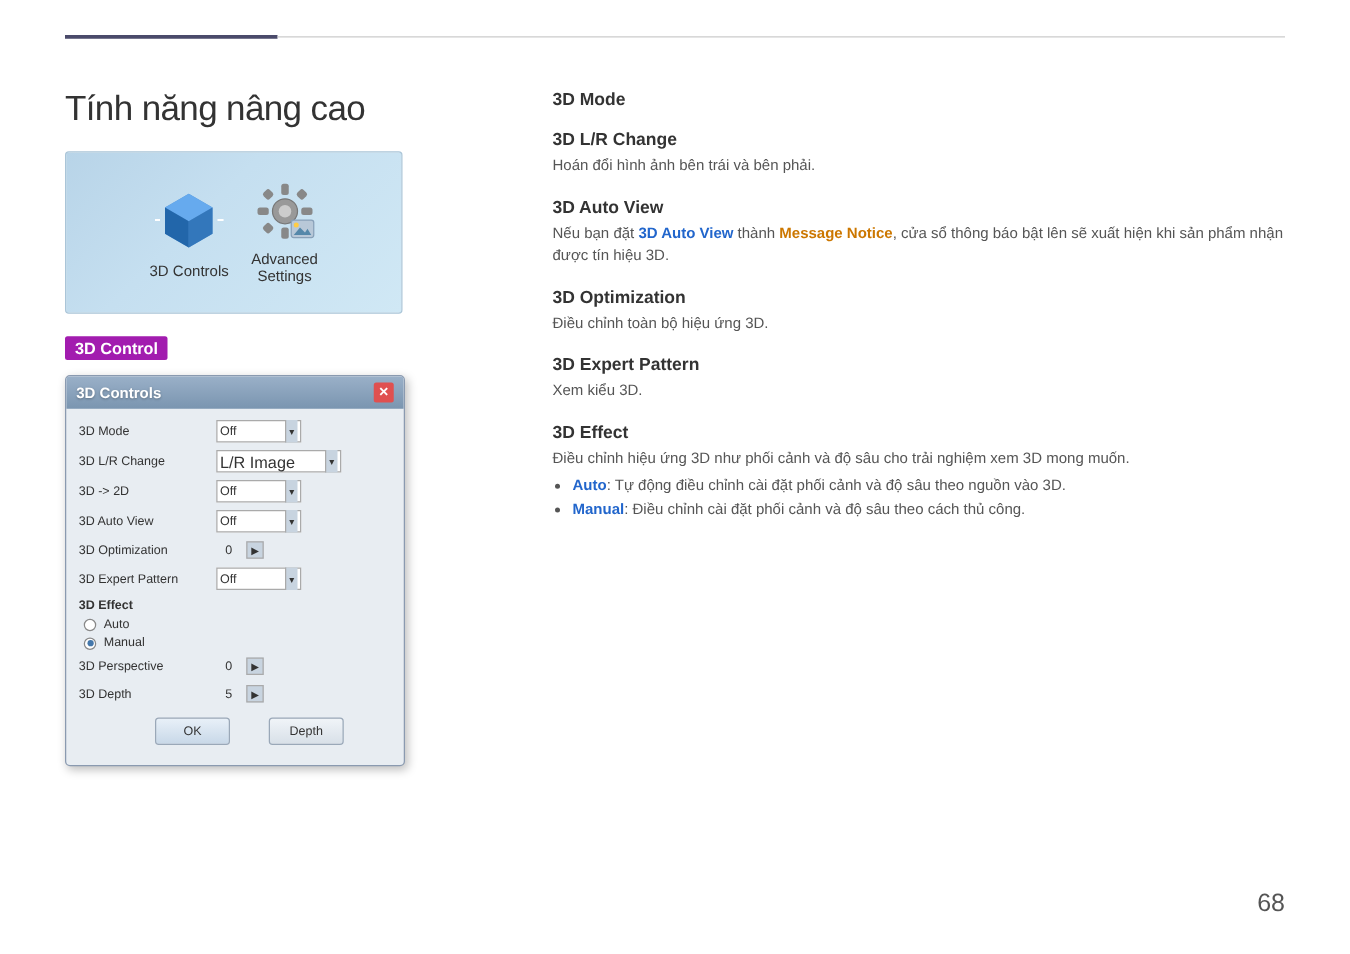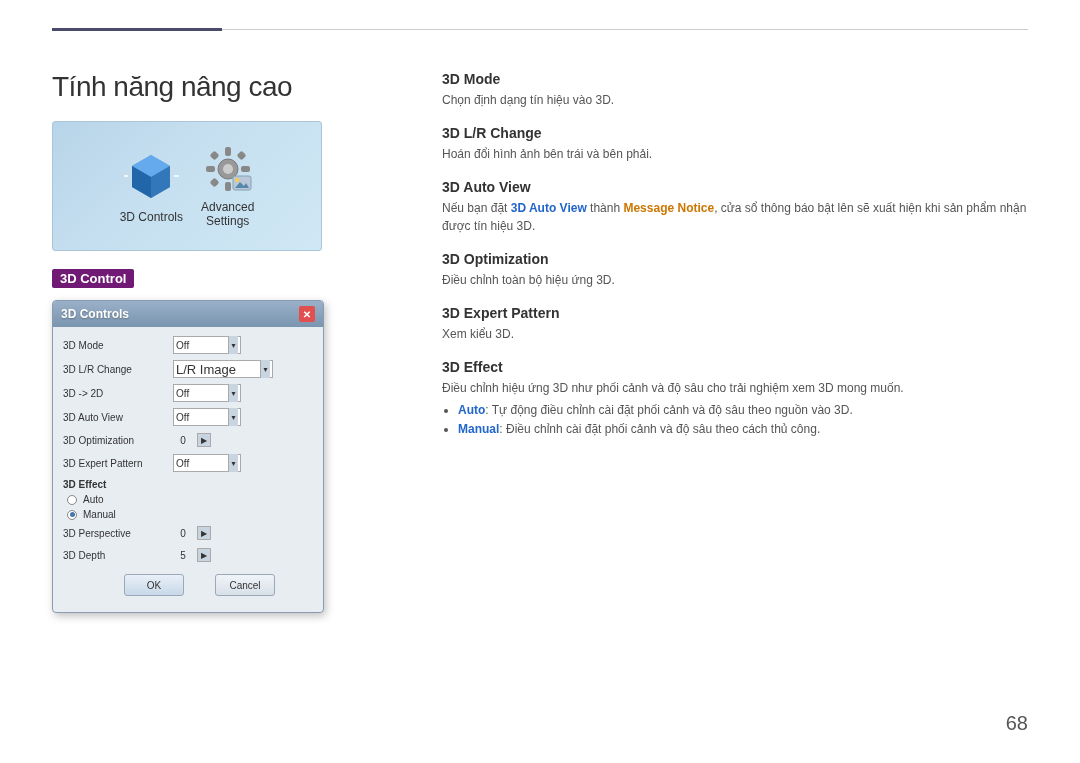--- a/index.html
+++ b/index.html
@@ -86,21 +86,21 @@
     }
 
     .menu-item-label {
       font-size: 12px;
       color: #333;
       text-align: center;
       font-weight: 500;
     }
 
     .selected-label {
-      background: #701a75;
+      background: #a21caf;
       color: #fff;
       padding: 2px 8px;
       border-radius: 2px;
       font-size: 13px;
       font-weight: bold;
       display: inline-block;
       margin-bottom: 12px;
     }
 
     
@@ -489,32 +489,31 @@
           <div class="dialog-row-value">
             <div class="dialog-stepper">
               <span class="stepper-val">5</span>
               <div class="stepper-arrow">▶</div>
             </div>
           </div>
         </div>
 
         <div class="dialog-buttons">
           <div class="dlg-btn ok-btn">OK</div>
-          <div class="dlg-btn">Cancel</div>
+          <div class="dlg-btn">Depth</div>
         </div>
 
       </div>
     </div>
   </div>
 
   <div class="right-col">
 
     <div class="section-item">
       <div class="section-heading">3D Mode</div>
-      <div class="section-desc">Chọn định dạng tín hiệu vào 3D.</div>
     </div>
 
     <div class="section-item">
       <div class="section-heading">3D L/R Change</div>
       <div class="section-desc">Hoán đổi hình ảnh bên trái và bên phải.</div>
     </div>
 
     <div class="section-item">
     </div>
 

